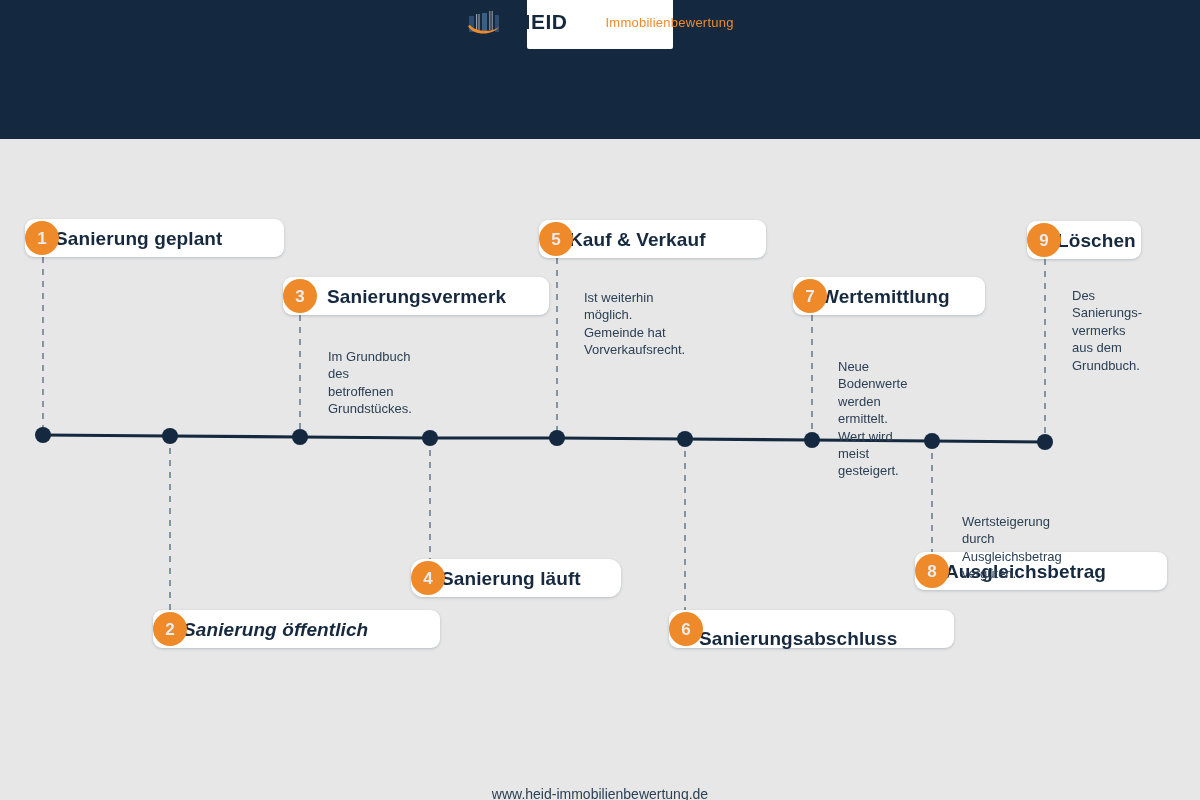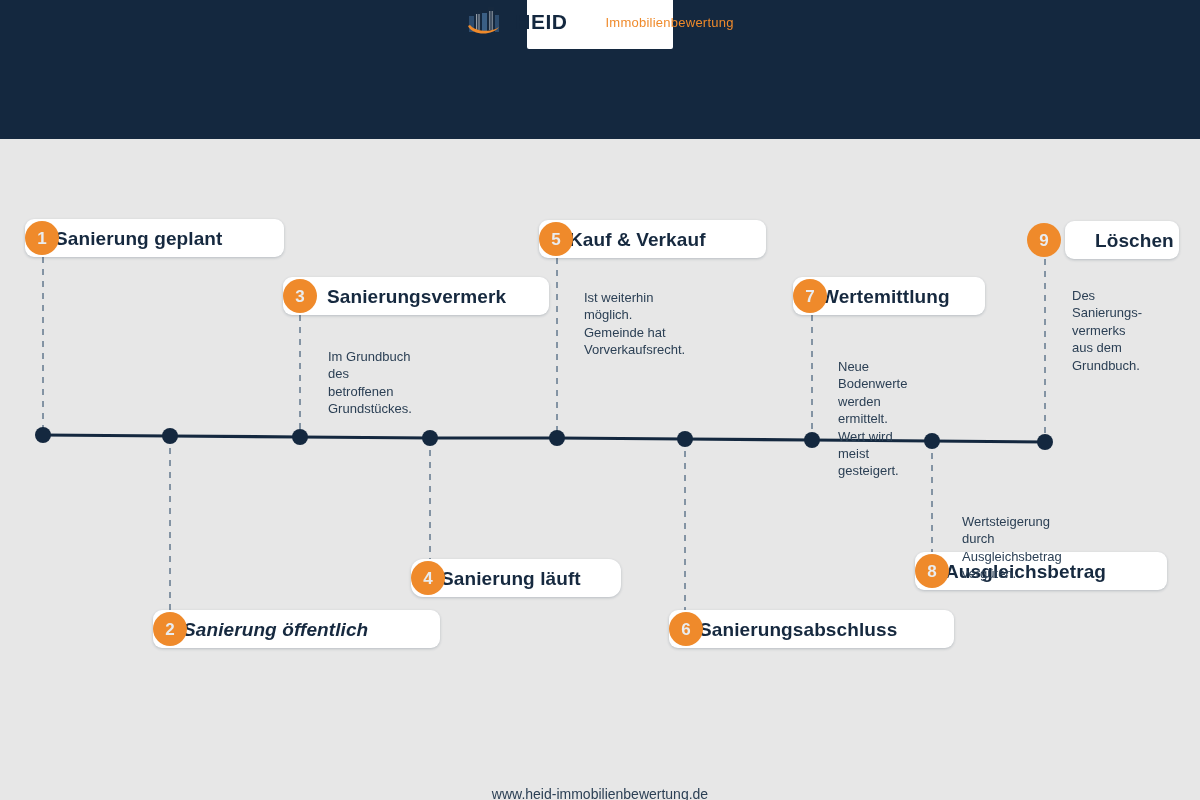--- a/index.html
+++ b/index.html
@@ -271,21 +271,21 @@
             <span class="pill-label">Kauf &amp; Verkauf</span>
           </div>
           <div class="badge">5</div>
         </div>
         <div class="desc" style="left: 584px; top: 269px;">Ist weiterhin möglich.
 Gemeinde hat
 Vorverkaufsrecht.</div>
       </div>
       <div class="milestone">
         <div class="pill-row" style="left: 669px; top: 610px;">
-          <div class="pill" style="width: 285px;">
+          <div class="pill" style="width: 285px; align-items: flex-end;">
             <span class="pill-label">Sanierungsabschluss</span>
           </div>
           <div class="badge">6</div>
         </div>
       </div>
       <div class="milestone">
         <div class="pill-row" style="left: 793px; top: 277px;">
           <div class="pill" style="width: 192px; padding-left: 28px;">
             <span class="pill-label">Wertemittlung</span>
           </div>
@@ -302,21 +302,21 @@
             <span class="pill-label">Ausgleichsbetrag</span>
           </div>
           <div class="badge">8</div>
         </div>
         <div class="desc" style="left: 962px; top: 493px;">Wertsteigerung durch
 Ausgleichsbetrag
 vergüten.</div>
       </div>
       <div class="milestone">
         <div class="pill-row" style="left: 1027px; top: 221px;">
-          <div class="pill" style="width: 114px; margin-left: 38px;">
+          <div class="pill" style="width: 114px;">
             <span class="pill-label">Löschen</span>
           </div>
           <div class="badge">9</div>
         </div>
         <div class="desc" style="left: 1072px; top: 267px;">Des
 Sanierungs-
 vermerks
 aus dem
 Grundbuch.</div>
       </div>

